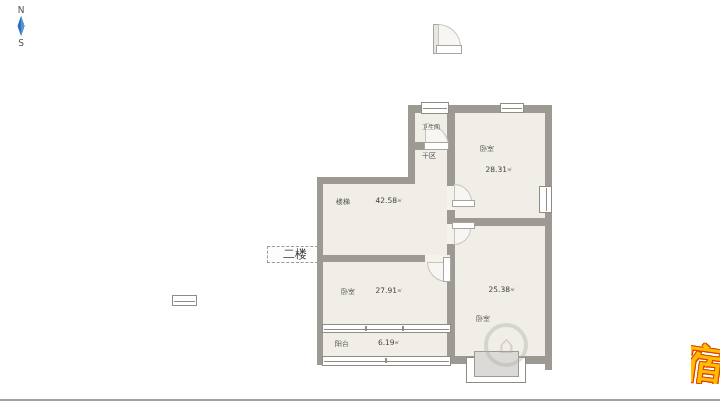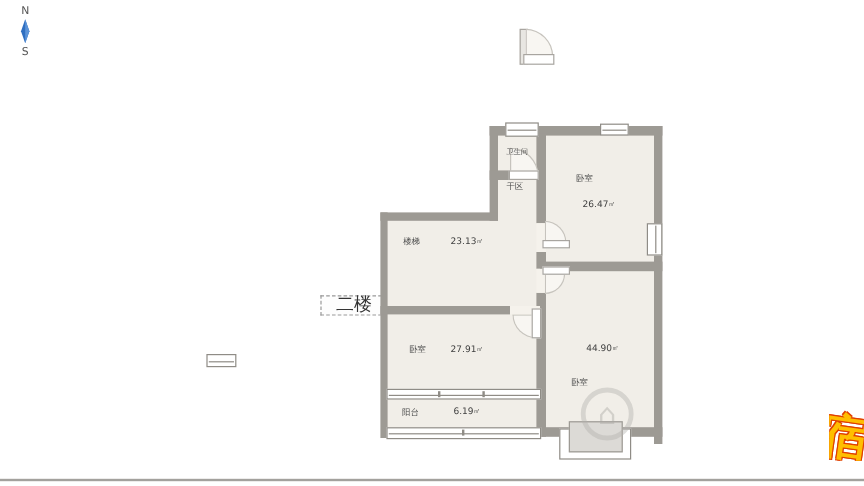--- a/index.html
+++ b/index.html
@@ -18,22 +18,22 @@
   .fan-br{border-radius:0 0 100% 0;}
   .fan-bl{border-radius:0 0 0 100%;}
   .leaf{position:absolute;background:#ffffff;border:1px solid #a8a5a0;box-sizing:border-box;}
   .room-label{position:absolute;transform:translate(-50%,-50%);color:#4a4a4a;font-size:7px;
               line-height:1;white-space:nowrap;}
   .area-label{position:absolute;transform:translate(-50%,-50%);color:#3f3f3f;font-size:7.5px;
               line-height:1;white-space:nowrap;}
   .area-label .unit{font-size:5.5px;vertical-align:15%;}
   .tiny{font-size:6px;}
   .floor-tag{position:absolute;left:267px;top:246px;width:56px;height:17px;background:#fdfdfd;
-             border:1px dashed #999;box-sizing:border-box;color:#333;font-size:15px;
-             line-height:15px;text-align:center;font-family:Liberation Mono, monospace;}
+             border:1px dashed #999;box-sizing:border-box;color:#333;font-size:12px;
+             line-height:15px;text-align:center;}
   .compass{position:absolute;left:8px;top:6px;width:26px;height:44px;text-align:center;
            color:#555;font-size:9px;line-height:1;}
   .logo-wm{position:absolute;left:484px;top:323px;width:44px;height:44px;border:4px solid #b3b1ad;
            border-radius:50%;opacity:.42;box-sizing:border-box;text-align:center;}
   .logo-wm span{color:#a9a7a3;font-size:24px;line-height:36px;}
   .wm-name{position:absolute;left:544px;top:344px;width:150px;height:40px;line-height:40px;
            font-size:29px;font-weight:bold;letter-spacing:0px;color:#ffbe00;white-space:nowrap;
            text-shadow:1px 1px 0 #e04000,-1px -1px 0 #e04000,1px -1px 0 #e04000,
                        -1px 1px 0 #e04000,2px 2px 3px rgba(190,40,0,.55);}
   .wm-bar{position:absolute;left:546px;top:380px;width:156px;height:14px;
@@ -126,26 +126,26 @@
         <div class="win-mid-h"></div>
       </div>
     <div class="tick" style="left:385px;top:358px;"></div>
 
     <div class="win" style="left:466px;top:357px;width:60px;height:26px;background:#fff;"></div>
     <div class="abs" style="left:474px;top:351px;width:45px;height:26px;background:#dcdad6;border:1px solid #9d9a94;box-sizing:border-box;"></div>
 
     <div class="room-label tiny" style="left:431px;top:127px;">卫生间</div>
     <div class="room-label" style="left:429px;top:156px;">干区</div>
     <div class="room-label" style="left:487px;top:149px;">卧室</div>
-    <div class="area-label" style="left:499px;top:170px;"><span>26.47</span><span class="unit">㎡</span></div>
+    <div class="area-label" style="left:499px;top:170px;"><span>28.31</span><span class="unit">㎡</span></div>
     <div class="room-label" style="left:343px;top:202px;">楼梯</div>
-    <div class="area-label" style="left:389px;top:201px;"><span>23.13</span><span class="unit">㎡</span></div>
+    <div class="area-label" style="left:389px;top:201px;"><span>42.58</span><span class="unit">㎡</span></div>
     <div class="room-label" style="left:348px;top:292px;">卧室</div>
     <div class="area-label" style="left:389px;top:291px;"><span>27.91</span><span class="unit">㎡</span></div>
-    <div class="area-label" style="left:502px;top:290px;"><span>44.90</span><span class="unit">㎡</span></div>
+    <div class="area-label" style="left:502px;top:290px;"><span>25.38</span><span class="unit">㎡</span></div>
     <div class="room-label" style="left:483px;top:319px;">卧室</div>
     <div class="room-label" style="left:342px;top:344px;">阳台</div>
     <div class="area-label" style="left:389px;top:343px;"><span>6.19</span><span class="unit">㎡</span></div>
 
     <div class="logo-wm">
       <span>⌂</span>
     </div>
   </div>
 
   <div class="wm-frag">

